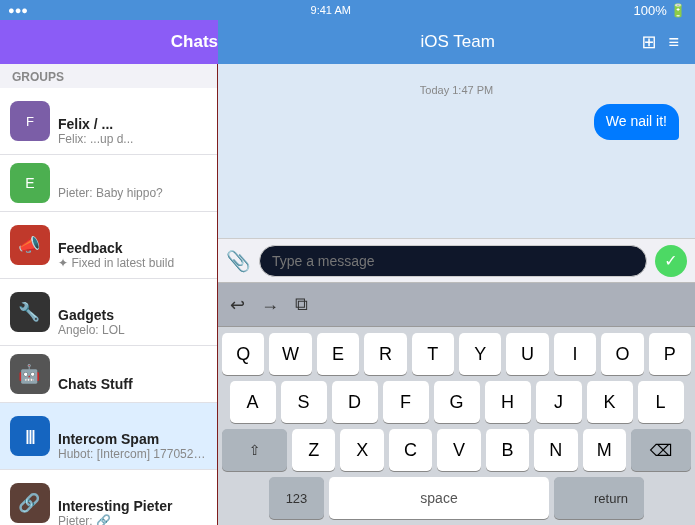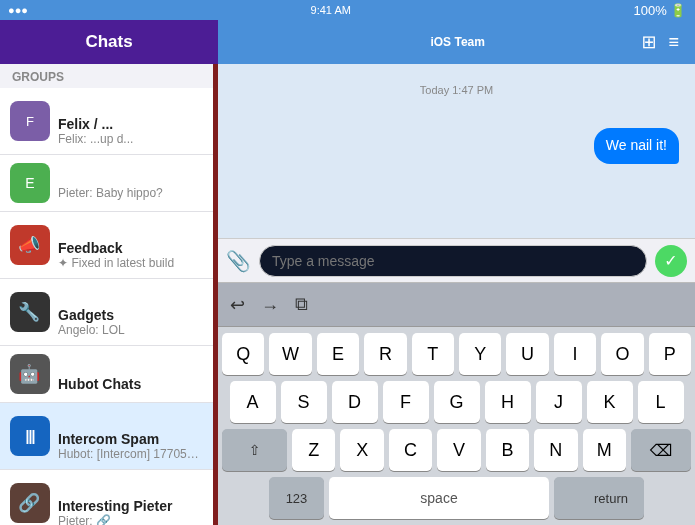--- a/index.html
+++ b/index.html
@@ -24,40 +24,40 @@
     .nav-bar {
       height: 44px;
       background: #4a90d9;
       display: flex;
       align-items: center;
     }
     .nav-left {
       width: 218px;
       display: flex;
       align-items: center;
-      justify-content: center;
+      justify-content: flex-end;
       height: 100%;
-      background: #4c1d95;
+      background: #8b5cf6;
     }
     .nav-left-title {
       color: white;
       font-size: 17px;
       font-weight: 600;
     }
     .nav-right {
       flex: 1;
       display: flex;
       align-items: center;
       justify-content: space-between;
       padding: 0 16px;
     }
     .nav-right-title {
       color: white;
-      font-size: 12px;
-      font-weight: 700;
+      font-size: 17px;
+      font-weight: 400;
       flex: 1;
       text-align: center;
     }
     .nav-icons {
       display: flex;
       gap: 12px;
       align-items: center;
     }
     .nav-icon {
       color: white;
@@ -68,21 +68,21 @@
     
     .content-area {
       display: flex;
       height: calc(525px - 20px - 44px);
     }
 
     
     .sidebar {
       width: 218px;
       background: #f2f2f7;
-      border-right: 5px solid #7f1d1d;
+      border-right: 1px solid #7f1d1d;
       overflow: hidden;
       display: flex;
       flex-direction: column;
     }
     .sidebar-section-header {
       padding: 6px 12px 4px;
       font-size: 12px;
       color: #888;
       font-weight: 600;
       text-transform: uppercase;
@@ -142,21 +142,20 @@
     }
     .message-row.right {
       justify-content: flex-end;
     }
     .message-bubble {
       max-width: 220px;
       padding: 8px 12px;
       border-radius: 16px;
       font-size: 14px;
       line-height: 1.4;
-      margin-top: 24px;
     }
     .message-bubble.sent {
       background: #007aff;
       color: white;
       border-bottom-right-radius: 4px;
     }
 
     .message-meta {
       font-size: 11px;
       color: #888;
@@ -337,21 +336,21 @@
           <div class="chat-name">Gadgets</div>
           <div class="chat-preview">Angelo: LOL</div>
         </div>
       </div>
 
       <div class="chat-item">
         <div class="chat-avatar" style="background:#555;">
           <span style="font-size:18px;">🤖</span>
         </div>
         <div class="chat-info">
-          <div class="chat-name">Hubot Chats</div>
+          <div class="chat-name">Chats Stuff</div>
         </div>
       </div>
 
       <div class="chat-item active">
         <div class="chat-avatar avatar-blue" style="background:#1565c0; display:flex; align-items:center; justify-content:center;">
           <span style="color:white; font-size:14px; font-weight:800; letter-spacing:-1px;">|||</span>
         </div>
         <div class="chat-info">
           <div class="chat-name">Intercom Spam</div>
           <div class="chat-preview">Hubot: [Intercom] 17705201...</div>

